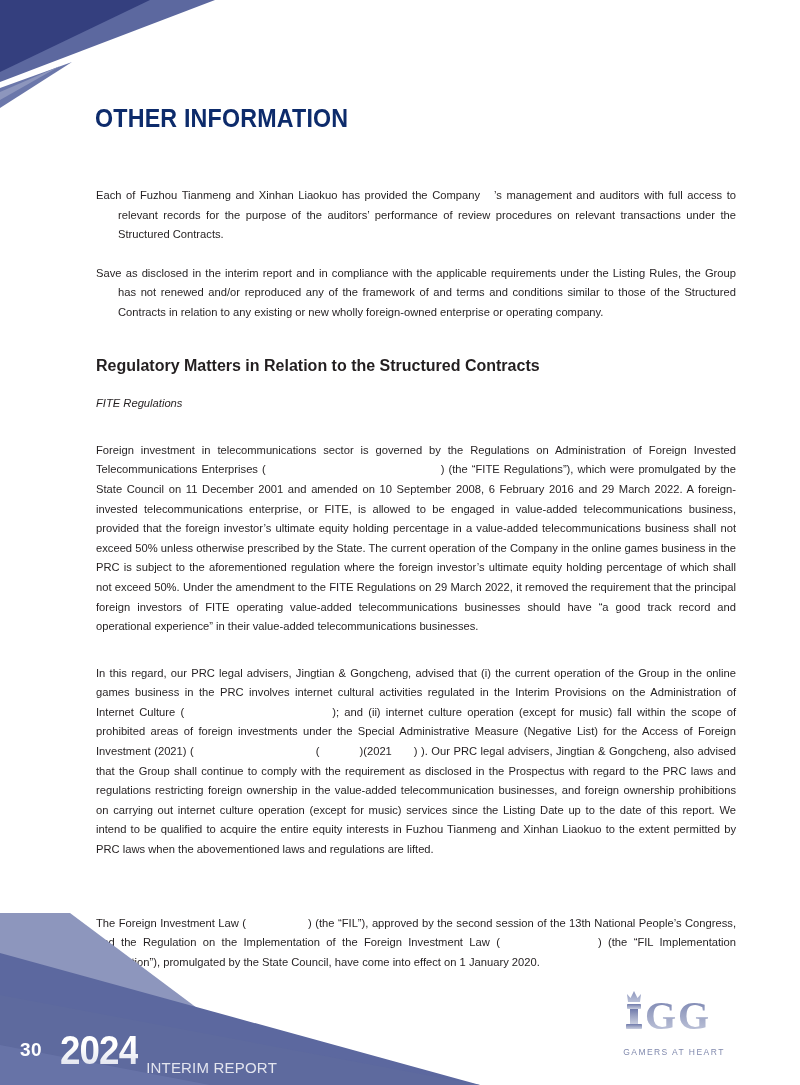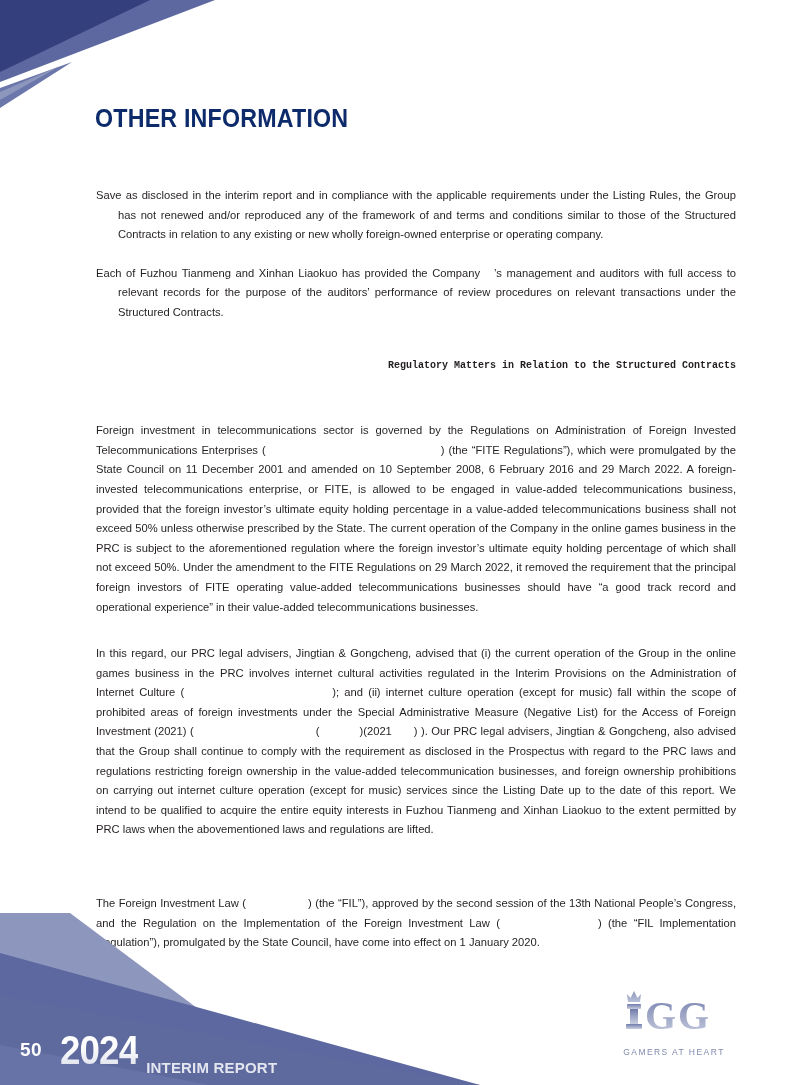--- a/index.html
+++ b/index.html
@@ -69,26 +69,25 @@
     padding-left: 22px;
     text-indent: -22px;
     margin-bottom: 19px;
   }
 
   .spacer-sm { height: 14px; }
   .spacer-md { height: 19px; }
   .spacer-lg { height: 27px; }
 
   .sub-head {
-    font-size: 10px;
+    font-size: 16px;
     font-weight: bold;
     color: #231f20;
     line-height: 19.6px;
-    font-family: Liberation Mono, monospace;
-    text-align: right;
+    font-family: Liberation Sans, sans-serif;
   }
 
   .italic-head {
     font-size: 11.2px;
     font-style: italic;
     color: #231f20;
     line-height: 19.6px;
     font-family: "Liberation Sans", sans-serif;
   }
 
@@ -123,21 +122,21 @@
     background: linear-gradient(180deg, #ffffff 0%, #ffffff 40%, #d7dae8 100%);
     -webkit-background-clip: text;
     background-clip: text;
     color: transparent;
     transform: scaleX(0.92);
     transform-origin: left center;
   }
   .report-label {
     margin-left: 1px;
     font-size: 15px;
-    font-weight: bold;
+    font-weight: normal;
     color: #e3e5ef;
     font-family: "Liberation Sans", sans-serif;
     letter-spacing: 0.2px;
     align-self: flex-end;
     padding-bottom: 9px;
   }
 
   
   .logo {
     position: absolute;
@@ -163,32 +162,33 @@
   <polygon points="0,0 215,0 0,82" fill="#5c689f"></polygon>
   <polygon points="0,0 150,0 0,72" fill="#343f7e"></polygon>
   <polygon points="0,88 72,62 0,108" fill="#6b77aa"></polygon>
   <polygon points="0,92 60,66 0,100" fill="#8d96bd"></polygon>
 </svg>
 
 <div class="page-heading">OTHER INFORMATION</div>
 
 <div class="content">
 
-  <p class="para para-indent">Save as disclosed in the interim report and in compliance with the applicable requirements under the Listing Rules, the Group has not renewed and/or reproduced any of the framework of and terms and conditions similar to those of the Structured Contracts in relation to any existing or new wholly foreign-owned enterprise or operating company.</p>
-
   <p class="para para-indent">
     <span>Each of Fuzhou Tianmeng and Xinhan Liaokuo has provided the Company</span><span class="cjk-gap" style="width:14px"></span><span>’s management and auditors with full access to relevant records for the purpose of the auditors’ performance of review procedures on relevant transactions under the Structured Contracts.</span>
   </p>
 
+  <p class="para para-indent">Save as disclosed in the interim report and in compliance with the applicable requirements under the Listing Rules, the Group has not renewed and/or reproduced any of the framework of and terms and conditions similar to those of the Structured Contracts in relation to any existing or new wholly foreign-owned enterprise or operating company.</p>
+
   <div class="spacer-sm"></div>
 
   <div class="sub-head">Regulatory Matters in Relation to the Structured Contracts</div>
 
   <div class="spacer-md"></div>
 
+  <div class="italic-head">FITE Regulations</div>
 
   <div class="spacer-lg"></div>
 
   <p class="para">
     <span>Foreign investment in telecommunications sector is governed by the Regulations on Administration of Foreign Invested Telecommunications Enterprises (</span><span class="cjk-gap" style="width:175px"></span><span>) (the “FITE Regulations”), which were promulgated by the State Council on 11 December 2001 and amended on 10 September 2008, 6 February 2016 and 29 March 2022. A foreign-invested telecommunications enterprise, or FITE, is allowed to be engaged in value-added telecommunications business, provided that the foreign investor’s ultimate equity holding percentage in a value-added telecommunications business shall not exceed 50% unless otherwise prescribed by the State. The current operation of the Company in the online games business in the PRC is subject to the aforementioned regulation where the foreign investor’s ultimate equity holding percentage of which shall not exceed 50%. Under the amendment to the FITE Regulations on 29 March 2022, it removed the requirement that the principal foreign investors of FITE operating value-added telecommunications businesses should have “a good track record and operational experience” in their value-added telecommunications businesses.</span>
   </p>
 
   <div class="spacer-lg"></div>
 
   <p class="para">
@@ -207,21 +207,21 @@
 </div>
 
 <svg class="deco deco-bottom" viewBox="0 0 800 190" preserveAspectRatio="none" aria-hidden="true">
   <polygon points="0,18 0,190 300,190 70,18" fill="#8d96bd"></polygon>
   <polygon points="0,58 0,190 480,190" fill="#5c689f"></polygon>
   <polygon points="0,100 480,190 0,190" fill="#5e6a9e"></polygon>
   <polygon points="0,150 210,190 0,190" fill="#6f7aae" opacity="0.55"></polygon>
 </svg>
 
 <div class="footer-left">
-  <span class="page-number">50</span>
+  <span class="page-number">30</span>
   <span class="year">2024</span>
   <span class="report-label">INTERIM REPORT</span>
 </div>
 
 <div class="logo">
   <svg class="logo-mark" width="108" height="48" viewBox="0 0 108 48" aria-hidden="true">
     <defs>
       <linearGradient id="iggGrad" x1="0" y1="0" x2="0" y2="1">
         <stop offset="0%" stop-color="#6f7aab"></stop>
         <stop offset="45%" stop-color="#9aa2c3"></stop>

